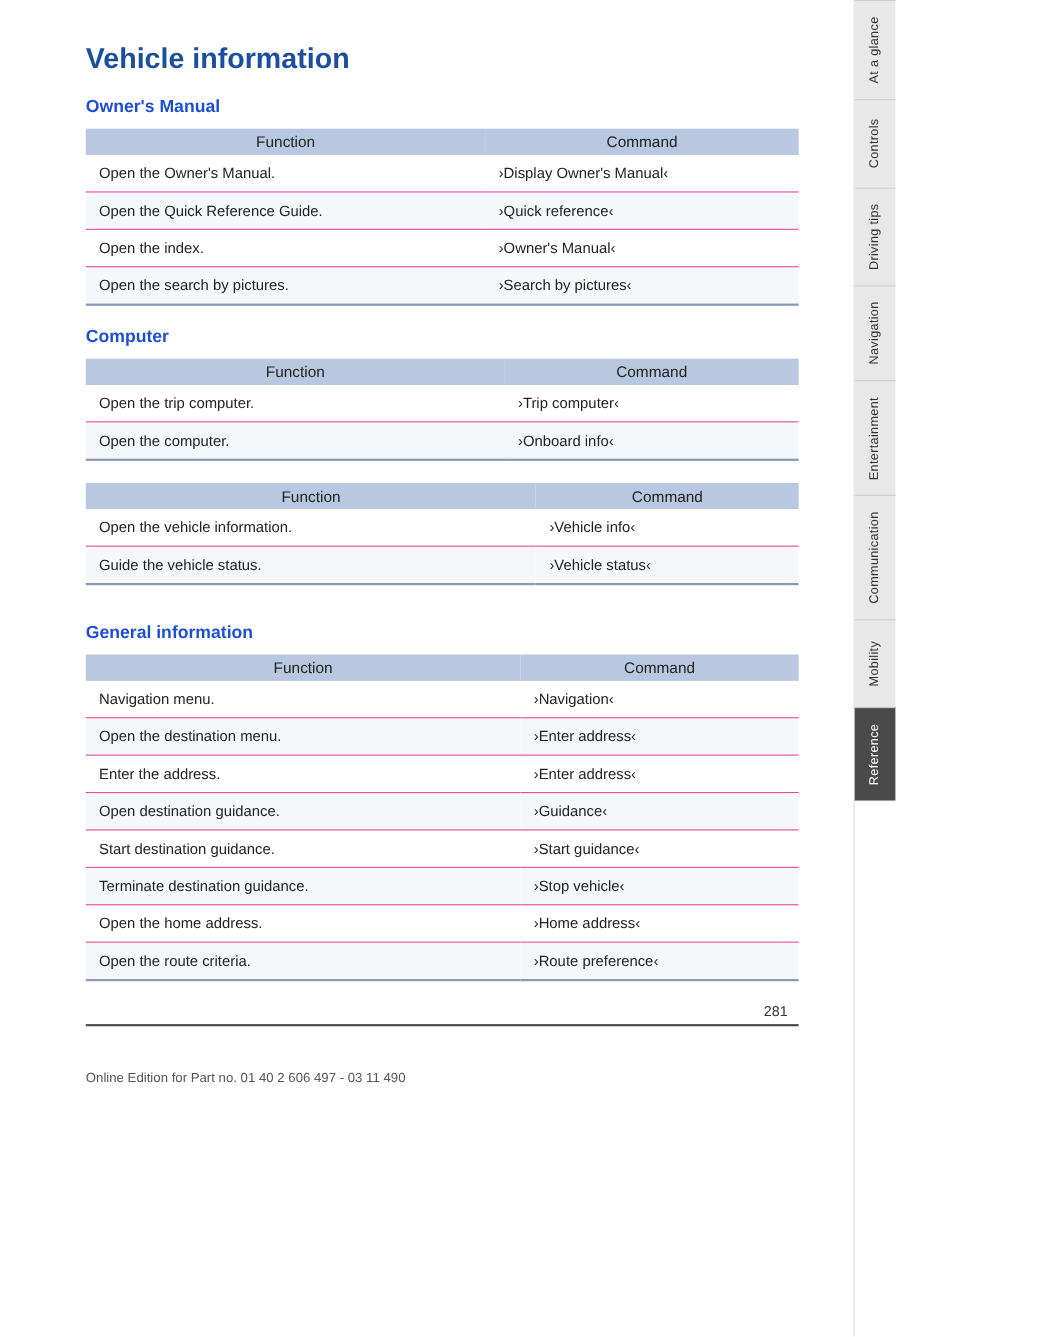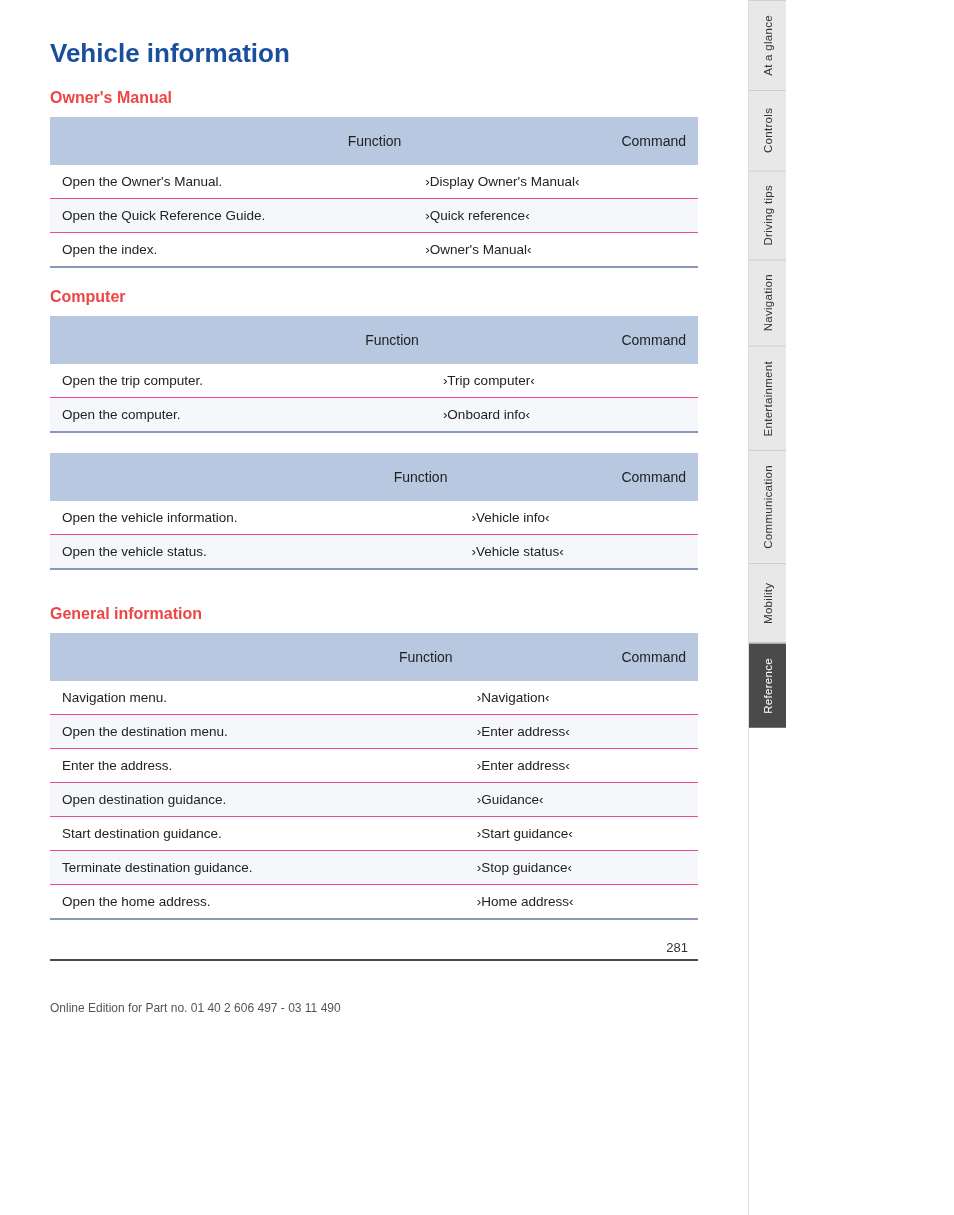--- a/index.html
+++ b/index.html
@@ -10,20 +10,21 @@
       background: #fff;
       width: 954px;
       min-height: 1215px;
       position: relative;
     }
 
     .page-wrapper {
       display: flex;
       width: 786px;
       min-height: 1215px;
+      margin-left: 28px;
     }
 
     .main-content {
       flex: 1;
       padding: 30px 50px 60px 50px;
       overflow: hidden;
     }
 
     
     .sidebar-tabs {
@@ -61,39 +62,39 @@
       font-size: 26px;
       font-weight: bold;
       color: #1a4fa0;
       margin-bottom: 20px;
       margin-top: 8px;
     }
 
     .section-title {
       font-size: 16px;
       font-weight: bold;
-      color: #ef4444;
+      color: #1d4ed8;
       margin-bottom: 10px;
       margin-top: 20px;
     }
 
     
     .cmd-table {
       width: 100%;
       border-collapse: collapse;
       margin-bottom: 20px;
     }
 
     .cmd-table thead tr {
       background: #b8c8e0;
     }
 
     .cmd-table thead th {
-      padding: 16px 12px;
-      text-align: right;
+      padding: 4px 12px;
+      text-align: center;
       font-weight: normal;
       font-size: 14px;
       color: #222;
       border: none;
     }
 
     .cmd-table tbody tr {
       border-bottom: 1px solid #ec4899;
     }
 
@@ -169,20 +170,24 @@
           <td class="command-text">›Display Owner's Manual‹</td>
         </tr>
         <tr>
           <td>Open the Quick Reference Guide.</td>
           <td class="command-text">›Quick reference‹</td>
         </tr>
         <tr>
           <td>Open the index.</td>
           <td class="command-text">›Owner's Manual‹</td>
         </tr>
+        <tr>
+          <td>Open the search by pictures.</td>
+          <td class="command-text">›Search by pictures‹</td>
+        </tr>
       </tbody>
     </table>
 
     <h2 class="section-title">Computer</h2>
     <table class="cmd-table">
       <thead>
         <tr>
           <th>Function</th>
           <th>Command</th>
         </tr>
@@ -205,21 +210,21 @@
           <th>Function</th>
           <th>Command</th>
         </tr>
       </thead>
       <tbody>
         <tr>
           <td>Open the vehicle information.</td>
           <td class="command-text">›Vehicle info‹</td>
         </tr>
         <tr>
-          <td>Open the vehicle status.</td>
+          <td>Guide the vehicle status.</td>
           <td class="command-text">›Vehicle status‹</td>
         </tr>
       </tbody>
     </table>
 
     <div class="nav-section">
 
       <h2 class="section-title">General information</h2>
       <table class="cmd-table">
         <thead>
@@ -244,25 +249,29 @@
           <tr>
             <td>Open destination guidance.</td>
             <td class="command-text">›Guidance‹</td>
           </tr>
           <tr>
             <td>Start destination guidance.</td>
             <td class="command-text">›Start guidance‹</td>
           </tr>
           <tr>
             <td>Terminate destination guidance.</td>
-            <td class="command-text">›Stop guidance‹</td>
+            <td class="command-text">›Stop vehicle‹</td>
           </tr>
           <tr>
             <td>Open the home address.</td>
             <td class="command-text">›Home address‹</td>
+          </tr>
+          <tr>
+            <td>Open the route criteria.</td>
+            <td class="command-text">›Route preference‹</td>
           </tr>
         </tbody>
       </table>
     </div>
 
     <div>
       <div class="page-number">281</div>
       <hr class="footer-divider">
       <div class="page-footer">Online Edition for Part no. 01 40 2 606 497 - 03 11 490</div>
     </div>

